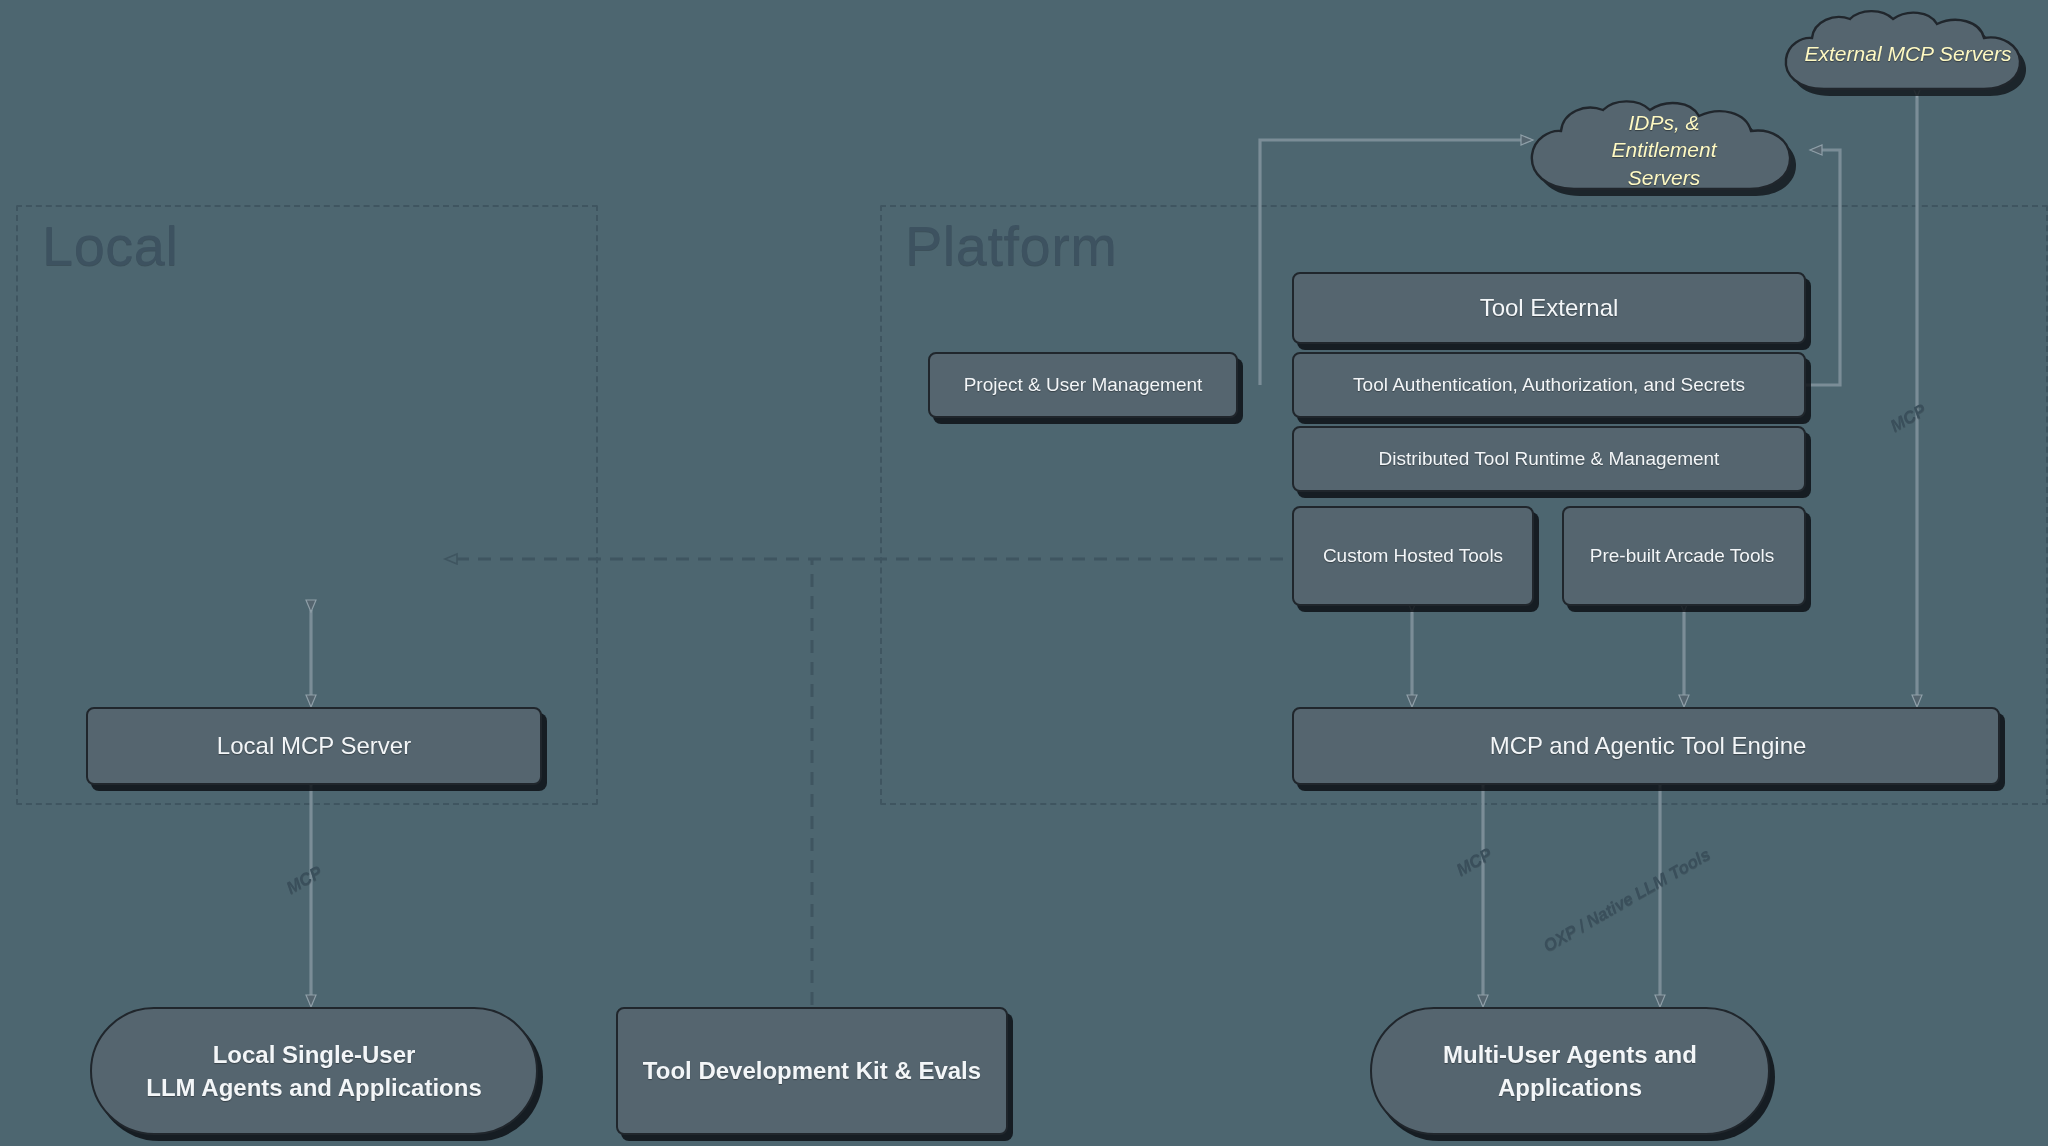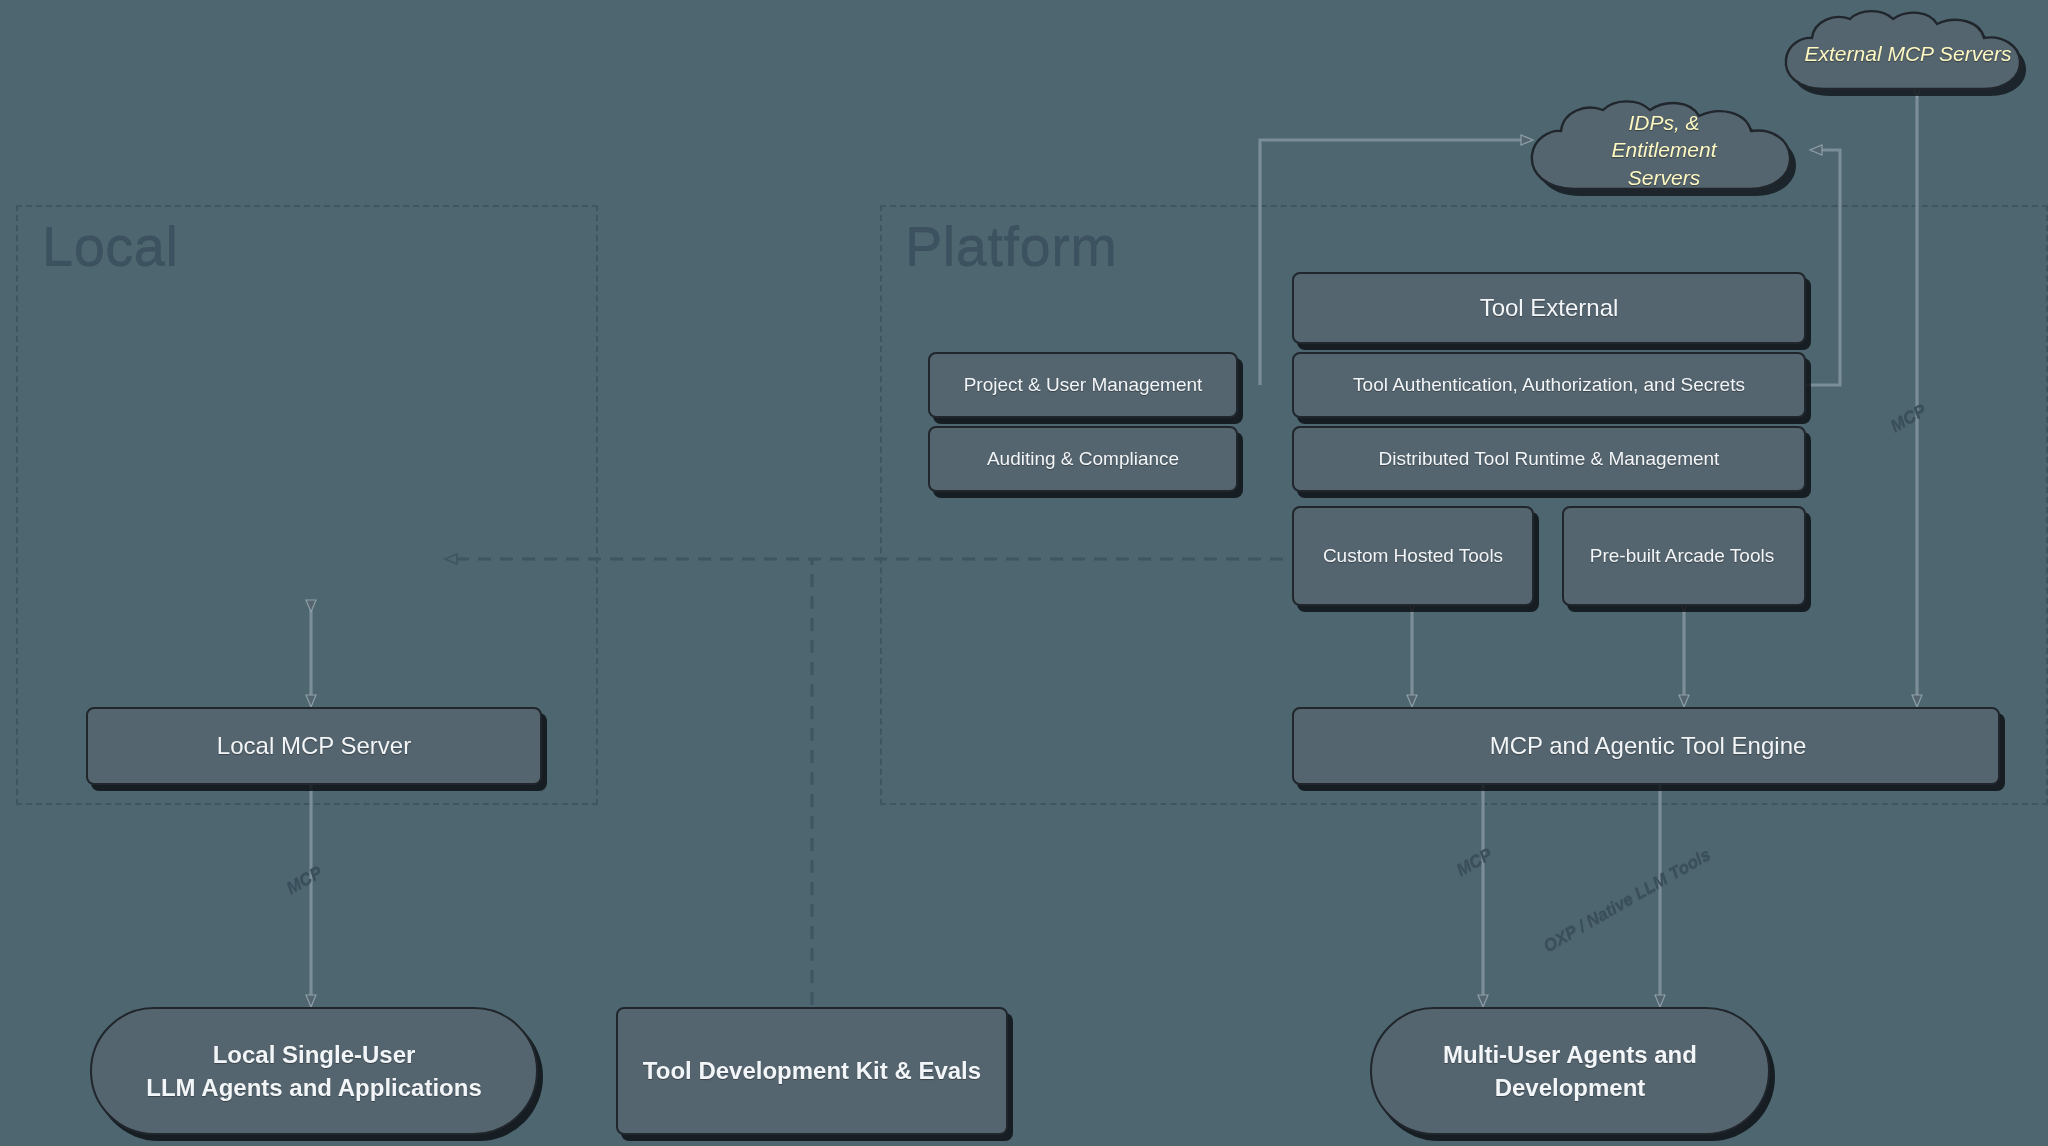--- a/index.html
+++ b/index.html
@@ -161,37 +161,36 @@
 
   <div class="node pill bold big" style="left:90px;top:1007px;width:448px;height:128px;flex-direction:column;">
     <span>Local Single-User</span>
     <span>LLM Agents and Applications</span>
   </div>
 
   <div class="node bold big" style="left:616px;top:1007px;width:392px;height:128px;">Tool Development Kit &amp; Evals</div>
 
   <div class="node" style="left:928px;top:352px;width:310px;height:66px;">Project &amp; User Management</div>
 
-  <div class="node" style="left:928px;top:426px;width:310px;height:66px;">Auditing &amp; Compliance</div>
 
   <div class="node big" style="left:1292px;top:272px;width:514px;height:72px;">Tool External</div>
 
   <div class="node" style="left:1292px;top:352px;width:514px;height:66px;">Tool Authentication, Authorization, and Secrets</div>
 
   <div class="node" style="left:1292px;top:426px;width:514px;height:66px;">Distributed Tool Runtime &amp; Management</div>
 
   <div class="node" style="left:1292px;top:506px;width:242px;height:100px;">Custom Hosted Tools</div>
 
   <div class="node" style="left:1562px;top:506px;width:244px;height:100px;padding-left:8px;">Pre-built Arcade Tools</div>
 
   <div class="node big" style="left:1292px;top:707px;width:708px;height:78px;padding-left:16px;">MCP and Agentic Tool Engine</div>
 
   <div class="node pill bold big" style="left:1370px;top:1007px;width:400px;height:128px;flex-direction:column;">
     <span>Multi-User Agents and</span>
-    <span>Development</span>
+    <span>Applications</span>
   </div>
 
   <div class="edge-label rot" style="left:288px;top:880px;">MCP</div>
 
   <div class="edge-label rot" style="left:1458px;top:862px;">MCP</div>
 
   <div class="edge-label rot" style="left:1892px;top:418px;">MCP</div>
 
   <div class="edge-label rot" style="left:1545px;top:938px;">OXP / Native LLM Tools</div>
 

